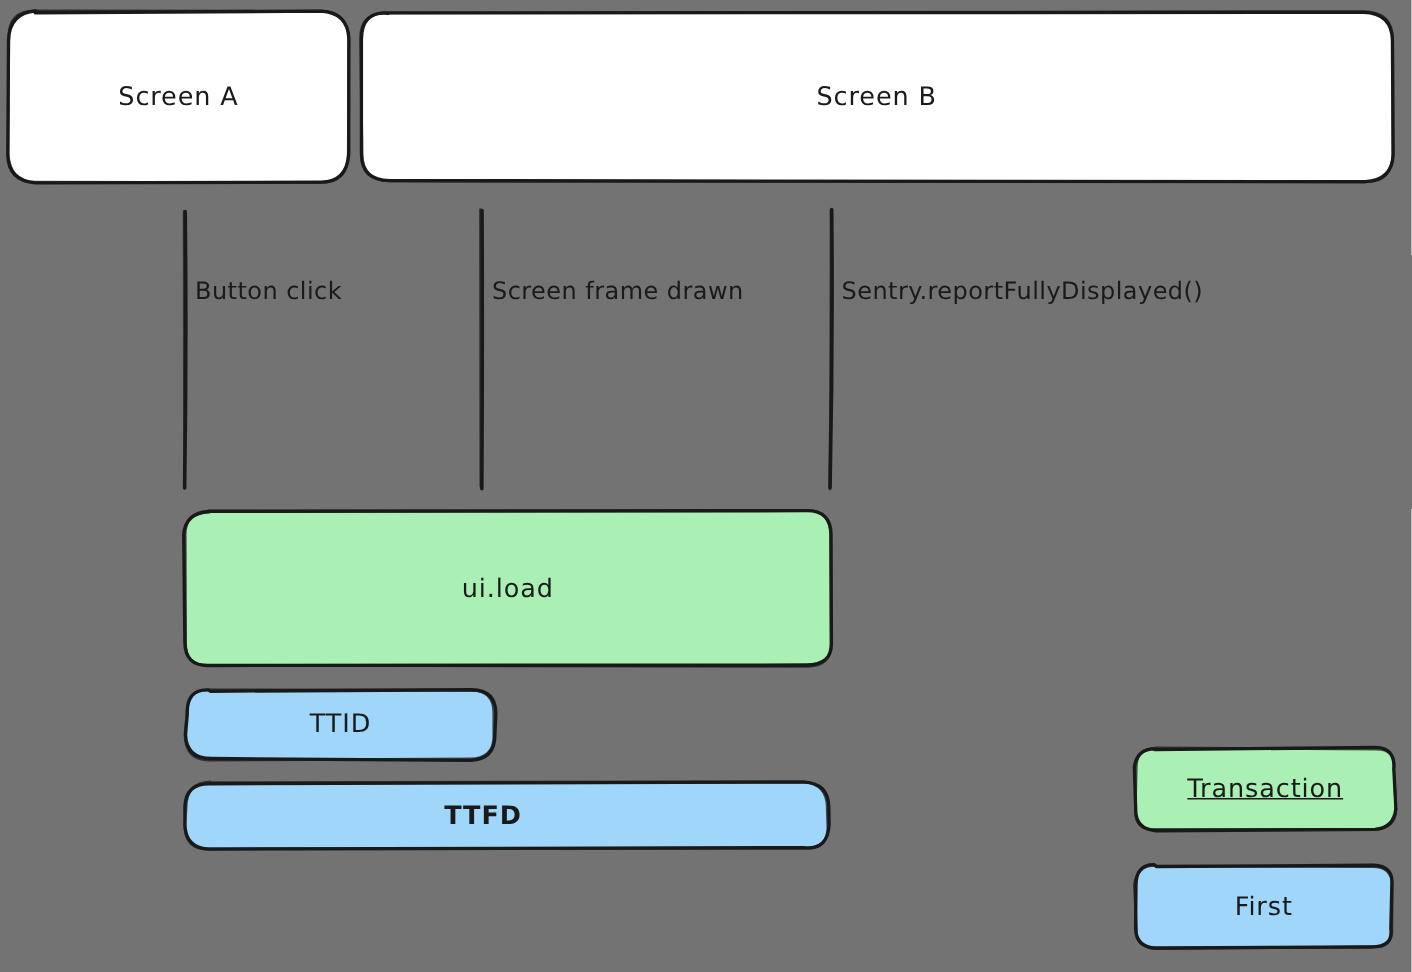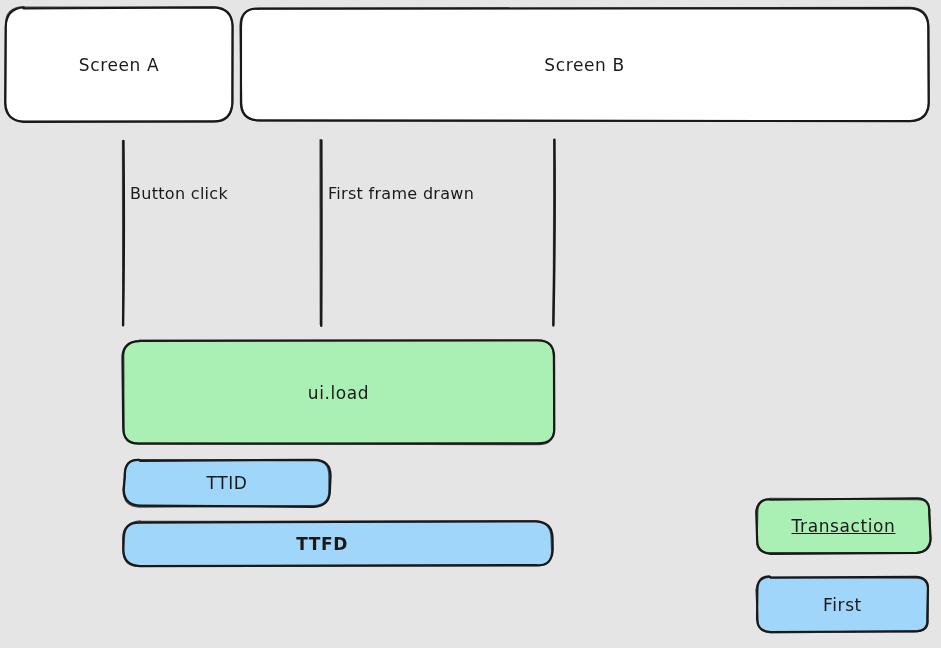--- a/index.html
+++ b/index.html
@@ -7,21 +7,21 @@
     padding: 0;
     background: #ffffff;
   }
   body {
     font-family: "DejaVu Sans", sans-serif;
   }
   #canvas {
     position: relative;
     width: 941px;
     height: 648px;
-    background: #e5e5e5;
+    background: #737373;
     overflow: hidden;
   }
   #sketch-svg {
     position: absolute;
     left: 0;
     top: 0;
     width: 941px;
     height: 648px;
     pointer-events: none;
   }
@@ -91,23 +91,24 @@
 
   <div class="node-label screen-label" style="left:6px; top:8px; width:226px; height:113px;">Screen A</div>
   <div class="hit" style="left:6px; top:8px; width:226px; height:113px;"></div>
 
   <div class="node-label screen-label" style="left:241px; top:8px; width:687px; height:113px;">Screen B</div>
   <div class="hit" style="left:241px; top:8px; width:687px; height:113px;"></div>
 
   <div class="marker-label" style="left:130px; top:152px;">Button click</div>
   <div class="hit" style="left:117px; top:140px; width:13px; height:186px;"></div>
 
-  <div class="marker-label" style="left:328px; top:152px;">First frame drawn</div>
+  <div class="marker-label" style="left:328px; top:152px;">Screen frame drawn</div>
   <div class="hit" style="left:315px; top:140px; width:13px; height:186px;"></div>
 
+  <div class="marker-label" style="left:561px; top:152px;">Sentry.reportFullyDisplayed()</div>
   <div class="hit" style="left:548px; top:140px; width:13px; height:186px;"></div>
 
   <div class="node-label bar-label" style="left:123px; top:341px; width:431px; height:103px;">ui.load</div>
   <div class="hit" style="left:123px; top:341px; width:431px; height:103px;"></div>
 
   <div class="node-label bar-label" style="left:124px; top:460px; width:206px; height:46px;">TTID</div>
   <div class="hit" style="left:124px; top:460px; width:206px; height:46px;"></div>
 
   <div class="node-label bar-label" style="left:124px; top:522px; width:396px; height:44px;font-weight:bold;">TTFD</div>
   <div class="hit" style="left:124px; top:522px; width:428px; height:44px;"></div>

